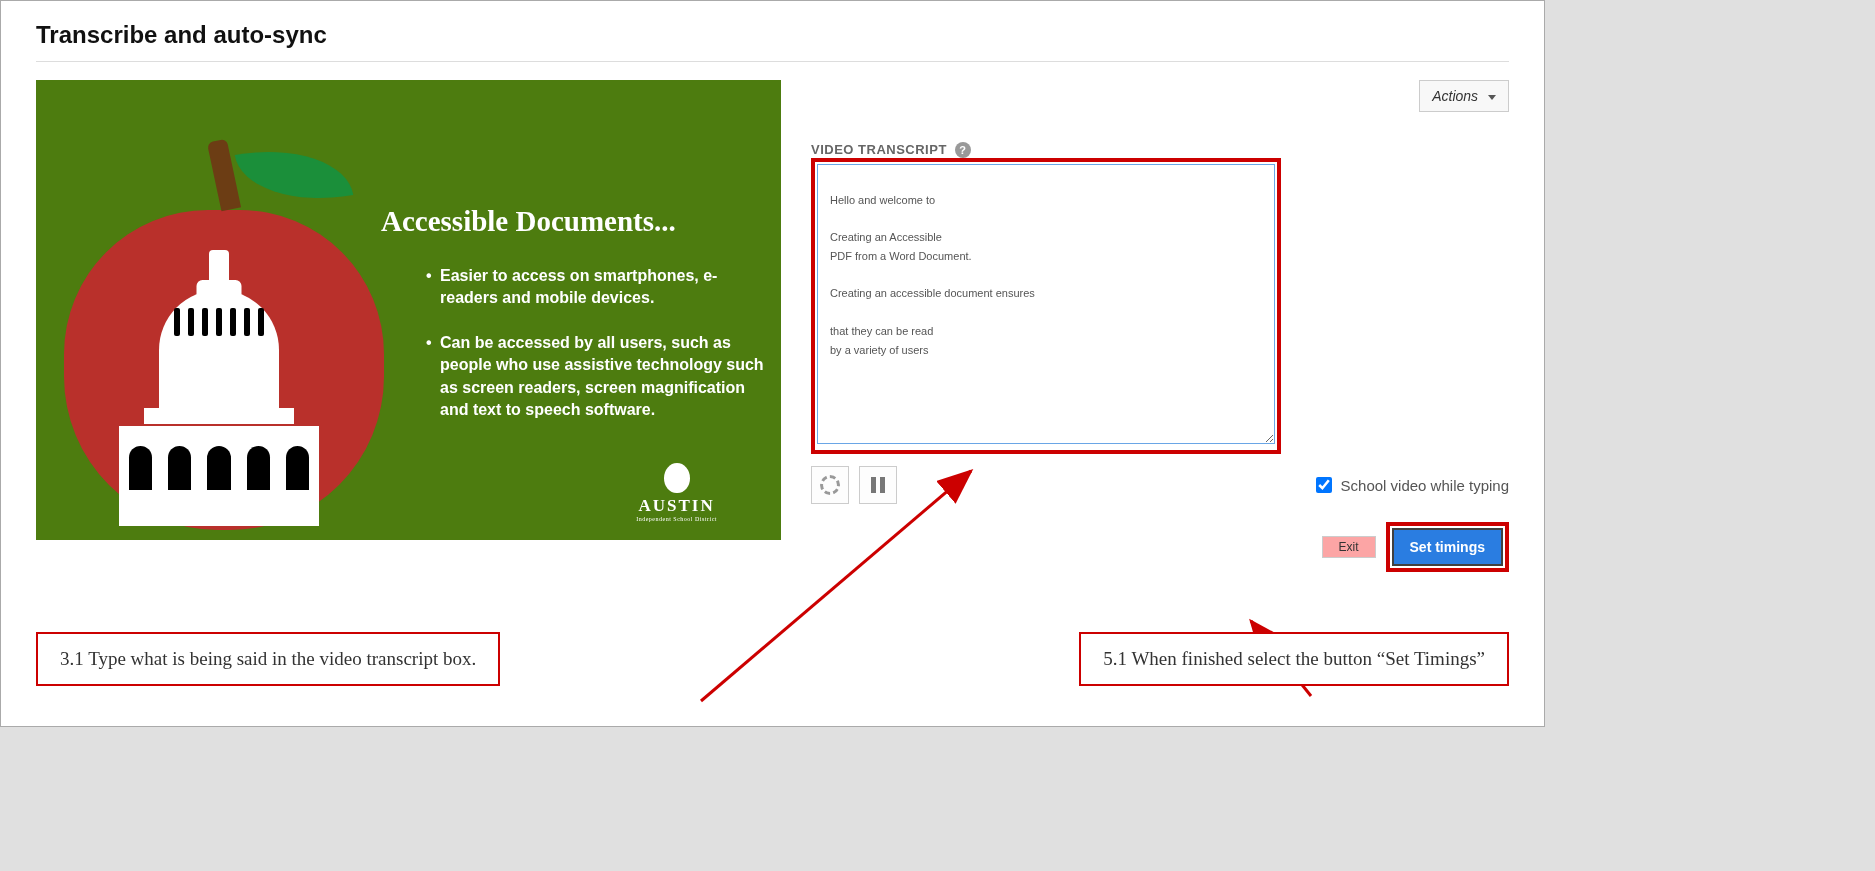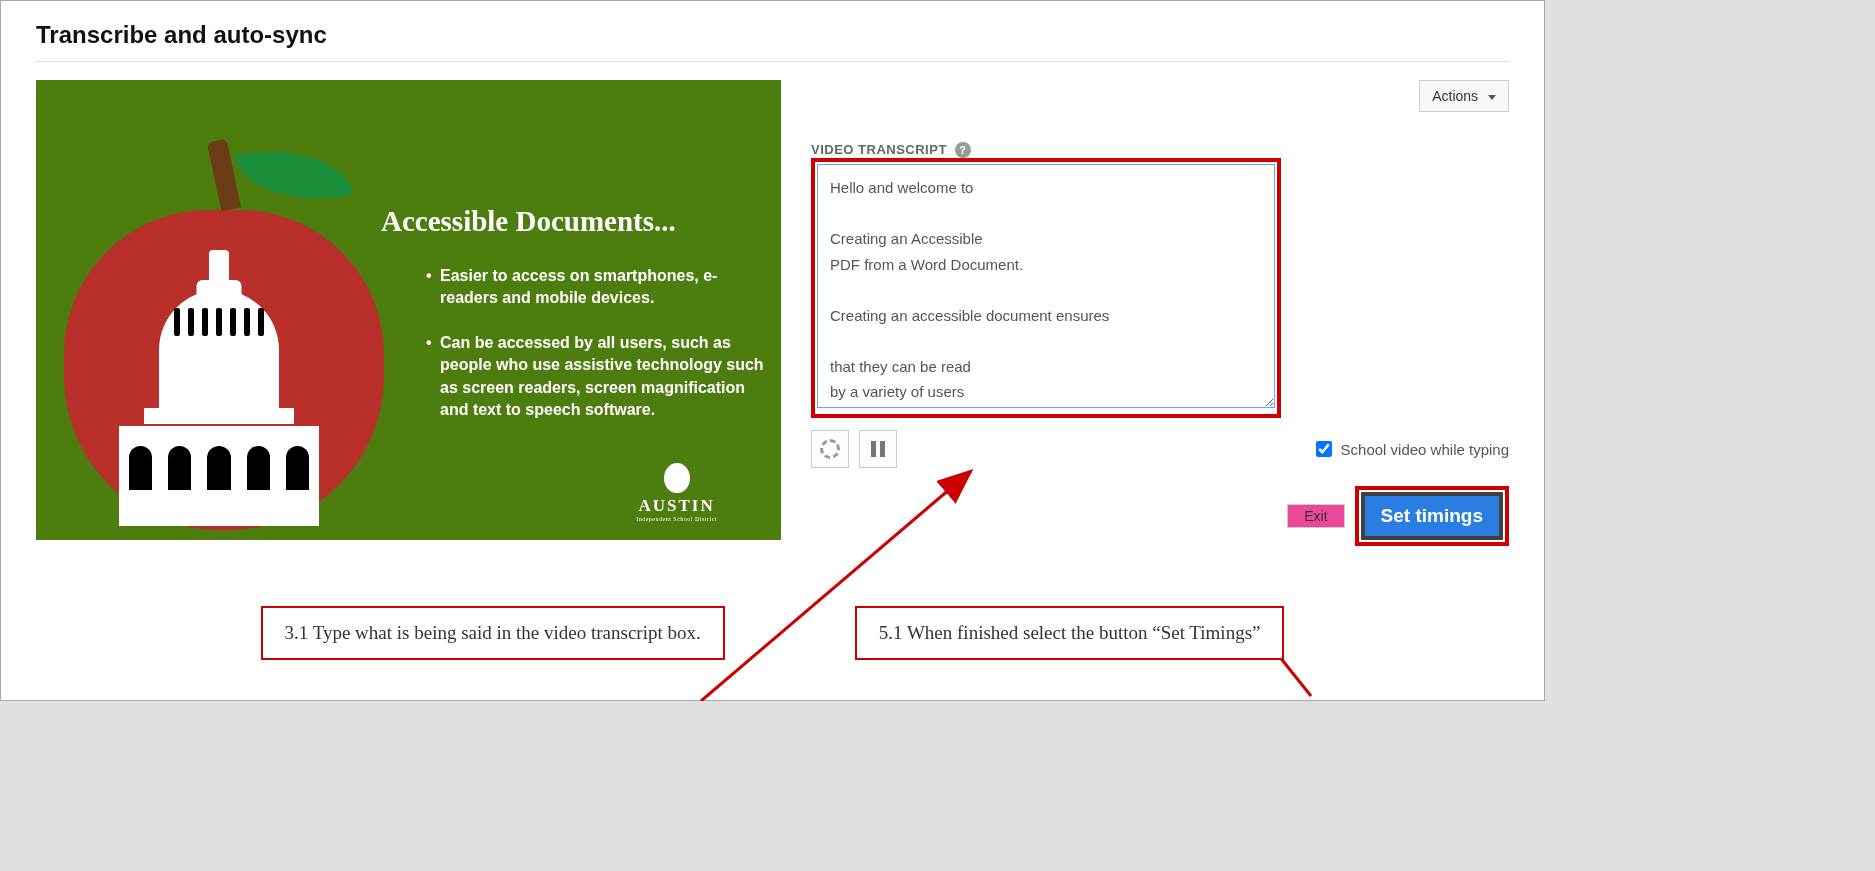--- a/index.html
+++ b/index.html
@@ -210,20 +210,21 @@
   .right-col { flex:1; position:relative; }
   .actions-btn {
     float:right;
     border:1px solid #ccc;
     background:#f8f8f8;
     padding:7px 12px;
     font-size:14px;
     color:#333;
     cursor:pointer;
     margin-bottom: 10px;
+    font-style: italic;
   }
   .actions-btn .caret{
     display:inline-block;margin-left:6px;
     border-left:4px solid transparent;border-right:4px solid transparent;
     border-top:5px solid #555;vertical-align:middle;
   }
   .section-label{
     clear:both;
     font-size:13px;font-weight:bold;color:#666;letter-spacing:0.5px;
     margin-top: 62px;
@@ -235,24 +236,24 @@
   }
   .section-desc{
     font-size:15px;color:#555;margin:8px 0 12px 0;line-height:1.4;max-width:460px;
   }
   .transcript-wrap{
     border:4px solid #cc0000;
     padding:2px;
     width: 470px;
   }
   .transcript-box{
-    width:100%;height:244px;
+    width:100%;height:280px;
     font-family: Arial, sans-serif;
-    font-size:15px;color:#555;
-    padding:10px 12px;
+    font-size:11px;color:#555;
+    padding:26px 12px;
     border:1px solid #6aa6e6;
     outline:none;resize:both;
     line-height:1.7;
   }
   .controls-row{
     display:flex;align-items:center;gap:10px;margin-top:12px;
   }
   .ctrl-btn{
     width:38px;height:38px;border:1px solid #ccc;background:#fdfdfd;
     display:flex;align-items:center;justify-content:center;cursor:pointer;
@@ -264,32 +265,32 @@
   .pause-bars{display:flex;gap:4px;}
   .pause-bars span{display:block;width:5px;height:16px;background:#777;}
   .pause-check{
     margin-left:auto;display:flex;align-items:center;gap:6px;font-size:15px;color:#555;
   }
   .pause-check input{width:16px;height:16px;}
   .footer-btns{
     display:flex;justify-content:flex-end;gap:10px;margin-top:18px;align-items:center;
   }
   .exit-btn{
-    border:1px solid #ccc;background:#ec4899;padding:3px 16px;font-size:14px;color:#333;cursor:pointer;
+    border:1px solid #ccc;background:#fca5a5;padding:3px 16px;font-size:12px;color:#333;cursor:pointer;
   }
   .set-timings-wrap{
     border:4px solid #cc0000;padding:2px;display:inline-block;
   }
   .set-timings-btn{
-    background:#2a7de1;color:#fff;border:4px solid #404040;
-    padding:9px 16px;font-size:19px;font-weight:bold;cursor:pointer;
+    background:#2a7de1;color:#fff;border:2px solid #404040;
+    padding:9px 16px;font-size:14px;font-weight:bold;cursor:pointer;
   }
   
   .callouts{
-    position:relative;margin-top:60px;display:flex;gap:130px;justify-content:center;
+    position:relative;margin-top:60px;display:flex;gap:130px;justify-content:space-between;
   }
   .callout{
     border:2px solid #cc0000;padding:14px 22px;color:#333;
     font-family: Georgia, 'Times New Roman', serif;font-size:19px;
     background:#fff;
   }
   
   .overlay-svg{
     position:absolute;left:0;top:0;right:0;pointer-events:none;
   }

